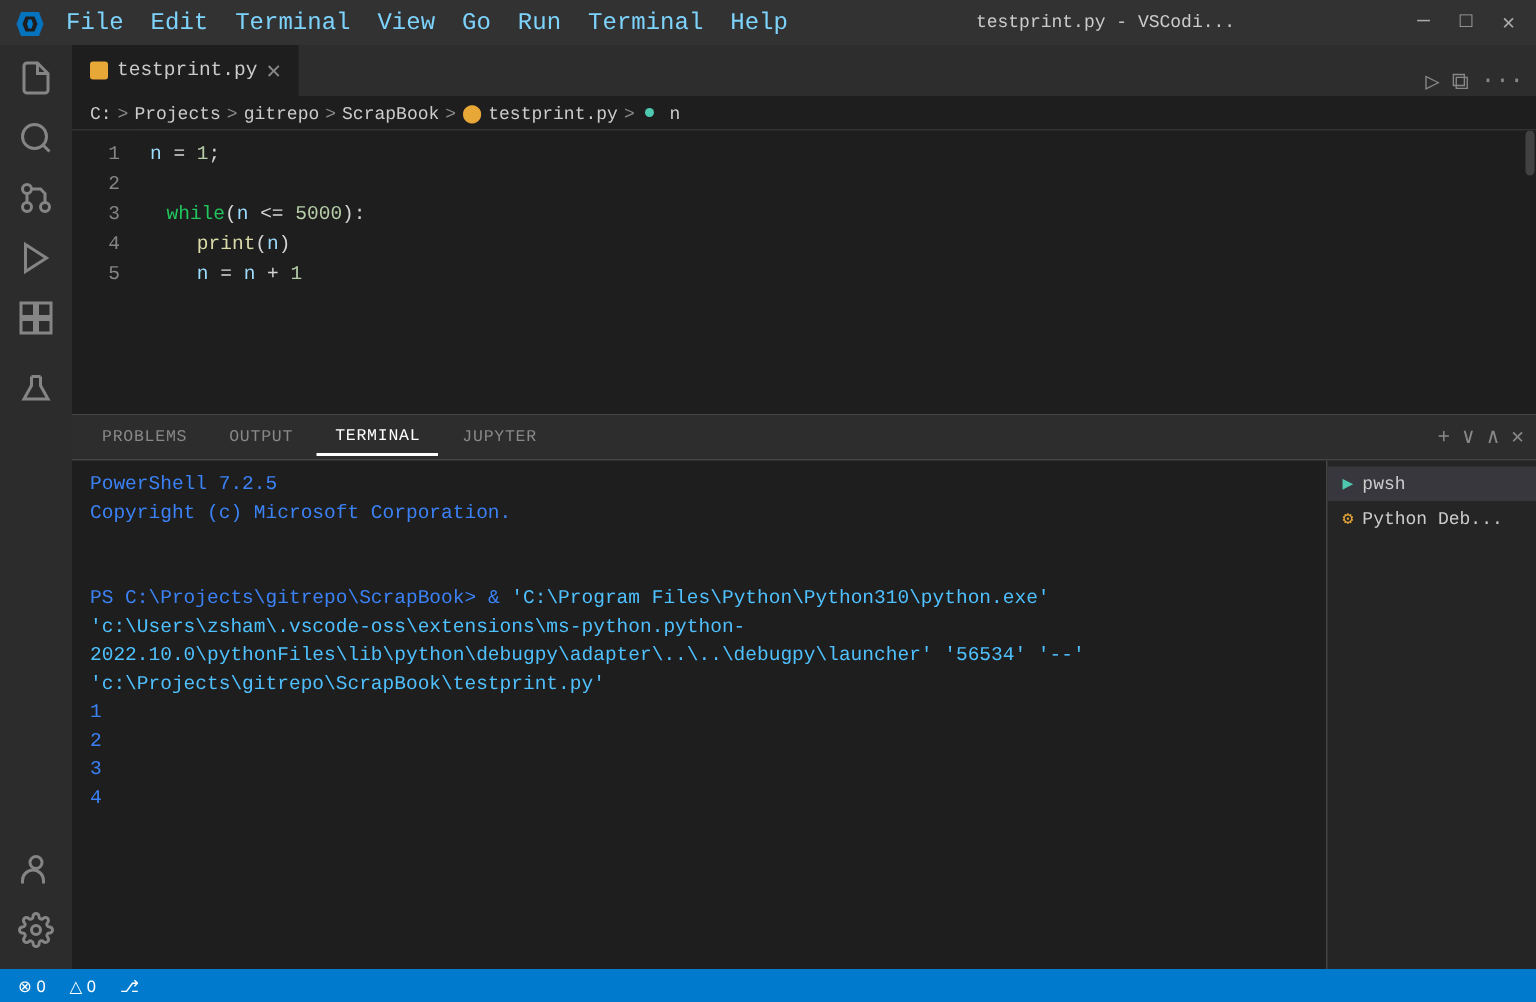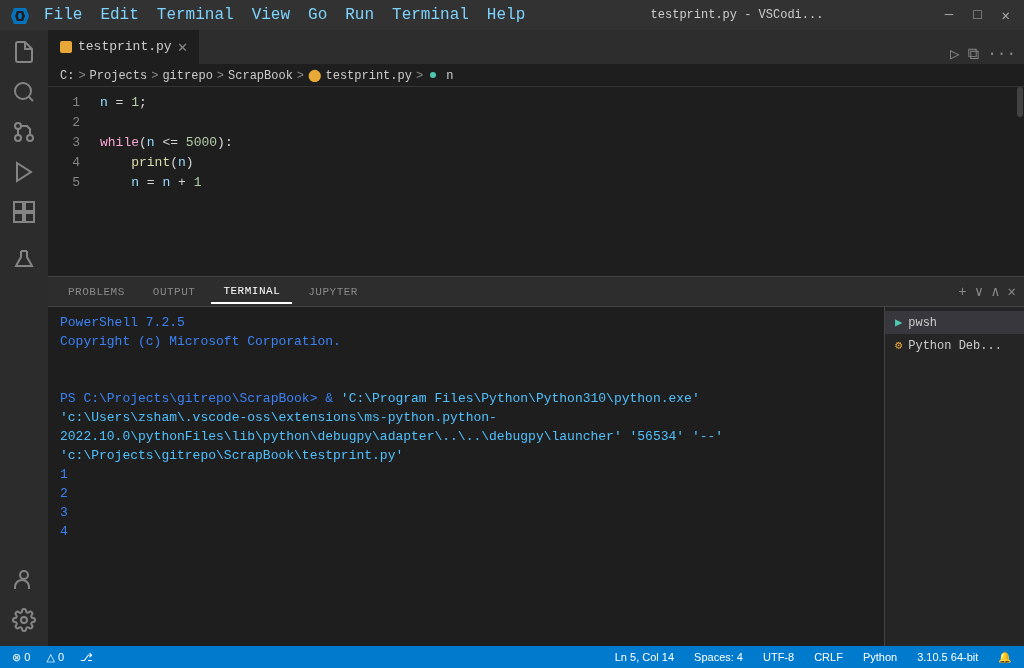--- a/index.html
+++ b/index.html
@@ -112,21 +112,21 @@
       user-select: none;
       flex-shrink: 0;
     }
     .code-content {
       flex: 1;
       padding: 6px 0 6px 12px;
       font-size: 13px;
       line-height: 20px;
       white-space: pre;
     }
-    .kw { color: #f9a8d4; }
+    .kw { color: #22c55e; margin-left: 11px; }
     .fn { color: #dcdcaa; }
     .num { color: #b5cea8; }
     .op { color: #d4d4d4; }
     .var { color: #9cdcfe; }
     .punc { color: #d4d4d4; }
 
     
     .scrollbar-track {
       width: 8px;
       background: #1e1e1e;
@@ -441,22 +441,13 @@
 </div>
 
 <div class="status-bar">
   <div class="status-left">
     <span class="status-item">⊗ 0</span>
     <span class="status-item">△ 0</span>
     <span class="status-item">
       <span>⎇</span>
     </span>
   </div>
-  <div class="status-right">
-    <span class="status-item">Ln 5, Col 14</span>
-    <span class="status-item">Spaces: 4</span>
-    <span class="status-item">UTF-8</span>
-    <span class="status-item">CRLF</span>
-    <span class="status-item">Python</span>
-    <span class="status-item">3.10.5 64-bit</span>
-    <span class="status-item">🔔</span>
-  </div>
 </div>
 
 </body></html>

